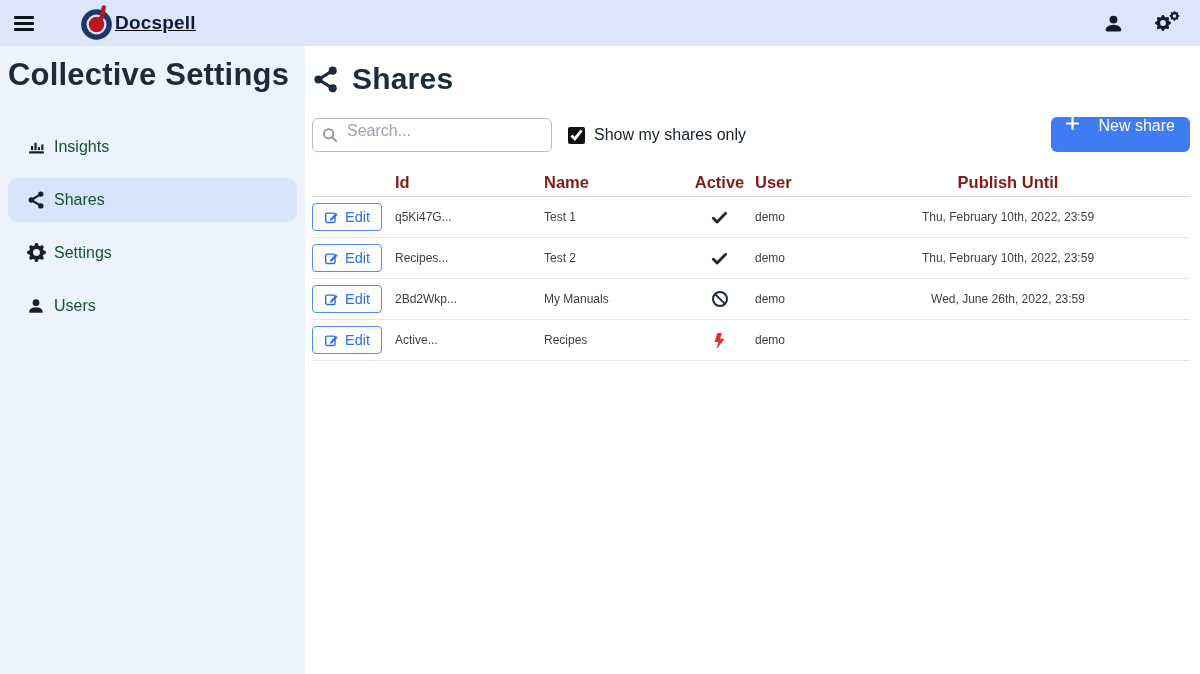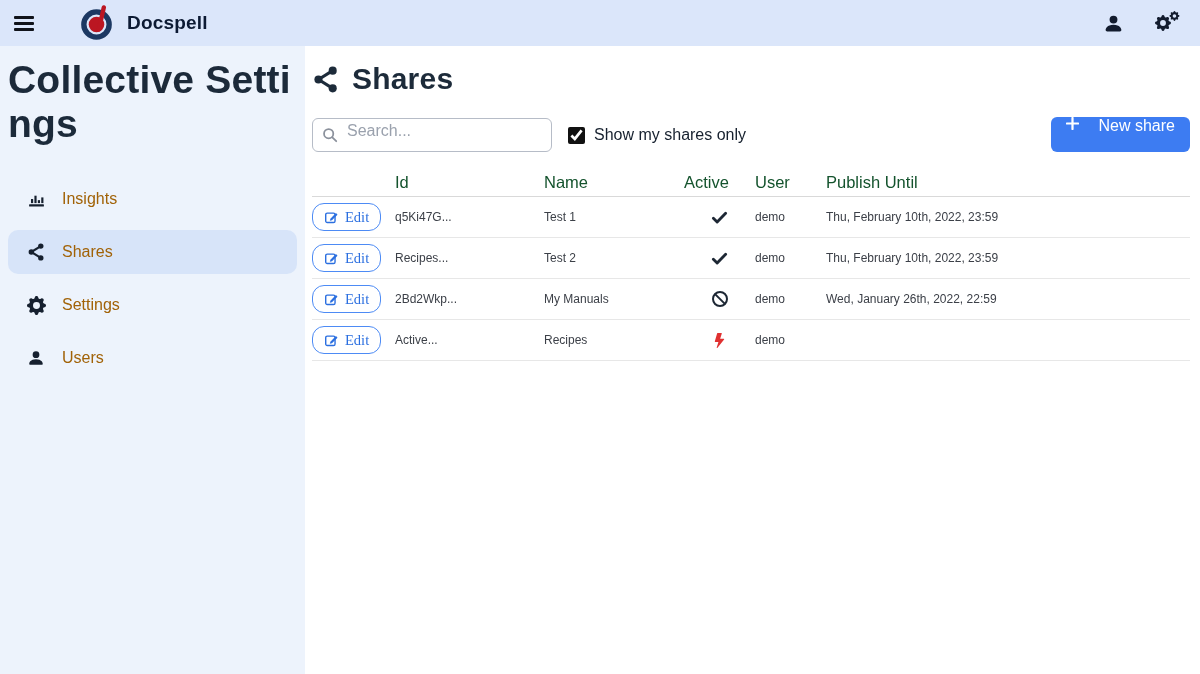--- a/index.html
+++ b/index.html
@@ -5,33 +5,33 @@
   * { margin:0; padding:0; box-sizing:border-box; }
   html,body { width:1200px; height:674px; overflow:hidden;
     font-family:"Liberation Sans", sans-serif; background:#ffffff; }
 
   
   .topbar { position:absolute; top:0; left:0; width:1200px; height:46px;
     background:#dbe6fa; display:flex; align-items:center; padding:0 20px 0 14px; }
   .hamburger { width:20px; height:15px; display:flex; flex-direction:column;
     justify-content:space-between; cursor:pointer; }
   .hamburger span { display:block; height:3px; background:#10131a; border-radius:1px; }
-  .brand { display:flex; align-items:center; gap:12px; margin-left:44px; }
+  .brand { display:flex; align-items:center; gap:0; margin-left:44px;text-decoration:underline; }
   .brand-name { font-size:19px; font-weight:bold; color:#0c1a33; letter-spacing:.2px; }
   .topbar-right { margin-left:auto; display:flex; align-items:center; gap:30px; }
   .topbar-icon { color:#131c2e; display:flex; align-items:center; cursor:pointer; }
 
   
   .sidebar { position:absolute; top:46px; left:0; width:305px; height:628px;
     background:#edf3fc; padding:10px 8px 0 8px; }
-  .sidebar-title { font-size:39px; font-weight:bold; color:#1c2a3a; line-height:1.12;
+  .sidebar-title { font-size:31px; font-weight:bold; color:#1c2a3a; line-height:1.12;
     padding:2px 0 0 0; word-break:break-all; letter-spacing:.2px; }
   .menu { margin-top:32px; }
   .menu-item { height:44px; margin-bottom:9px; display:flex; align-items:center;
-    gap:16px; padding-left:18px; border-radius:10px; font-size:16px; color:#a16207;
+    gap:8px; padding-left:18px; border-radius:10px; font-size:16px; color:#14532d;
     cursor:pointer; }
   .menu-item.active { background:#d7e4f9; }
   .menu-icon { width:20px; display:flex; justify-content:center; color:#16202f; }
 
   
   .main { position:absolute; top:46px; left:305px; width:895px; height:628px;
     background:#ffffff; padding:16px 10px 0 7px; }
   .page-title { display:flex; align-items:center; gap:13px; color:#1d2b3a; }
   .page-title h1 { font-size:30px; font-weight:bold; letter-spacing:.2px; }
 
@@ -47,28 +47,28 @@
   .filter input { width:17px; height:17px; accent-color:#111; cursor:pointer; }
   .btn-primary { margin-left:auto; height:35px; padding:0 15px; background:#3d7cf2;
     border:none; border-radius:6px; color:#fff; font-size:16px; display:inline-flex;
     gap:20px; cursor:pointer; font-family:"Liberation Sans", sans-serif; }
 
   
   .table { margin-top:17px; }
   .t-head, .t-row { display:grid;
     grid-template-columns:83px 149px 140px 71px 71px 1fr; align-items:center; }
   .t-head { height:28px; border-bottom:1px solid #d9d9d9; }
-  .t-head div { font-size:16.5px; font-weight:normal; color:#14532d; }
+  .t-head div { font-size:16.5px; font-weight:bold; color:#7f1d1d; }
   .t-row { height:41px; border-bottom:1px solid #e7e7e7; }
-  .cell-c { }
+  .cell-c { text-align:center; }
   .cell { font-size:12px; color:#3c4048; }
   .btn-edit { display:inline-flex; align-items:center; gap:7px; height:28px;
-    padding:0 11px; background:#fff; border:1px solid #4d8bf5; border-radius:12px;
+    padding:0 11px; background:#fff; border:1px solid #4d8bf5; border-radius:4px;
     color:#2b6fe0; font-size:14.5px; cursor:pointer;
-    font-family:Liberation Serif, serif; }
+    font-family:Liberation Sans, sans-serif; }
   .active-icon { display:inline-flex; justify-content:center; width:100%; }
   .icon-dark { color:#1d2734; }
   .icon-red { color:#e03131; }
 </style>
 </head>
 <body>
 
 <div class="topbar">
   <div class="hamburger">
     <span></span>
@@ -249,21 +249,21 @@
       </div>
       <div class="cell">2Bd2Wkp...</div>
       <div class="cell">My Manuals</div>
       <div class="active-icon icon-dark">
         <svg width="18" height="18" viewBox="0 0 18 18" fill="none" stroke="currentColor" stroke-width="2">
           <circle cx="9" cy="9" r="7"></circle>
           <line x1="4.1" y1="4.1" x2="13.9" y2="13.9"></line>
         </svg>
       </div>
       <div class="cell">demo</div>
-      <div class="cell cell-c">Wed, January 26th, 2022, 22:59</div>
+      <div class="cell cell-c">Wed, June 26th, 2022, 23:59</div>
     </div>
 
     <div class="t-row">
       <div>
         <button class="btn-edit">
           <svg width="14" height="14" viewBox="0 0 18 18">
             <rect x="2.2" y="4" width="12" height="12" rx="2" fill="none" stroke="currentColor" stroke-width="1.8"></rect>
             <path d="M8.2 11.2l7.2-7.2 2 2-7.2 7.2-2.7.7z" fill="currentColor"></path>
           </svg>
           <span>Edit</span>

